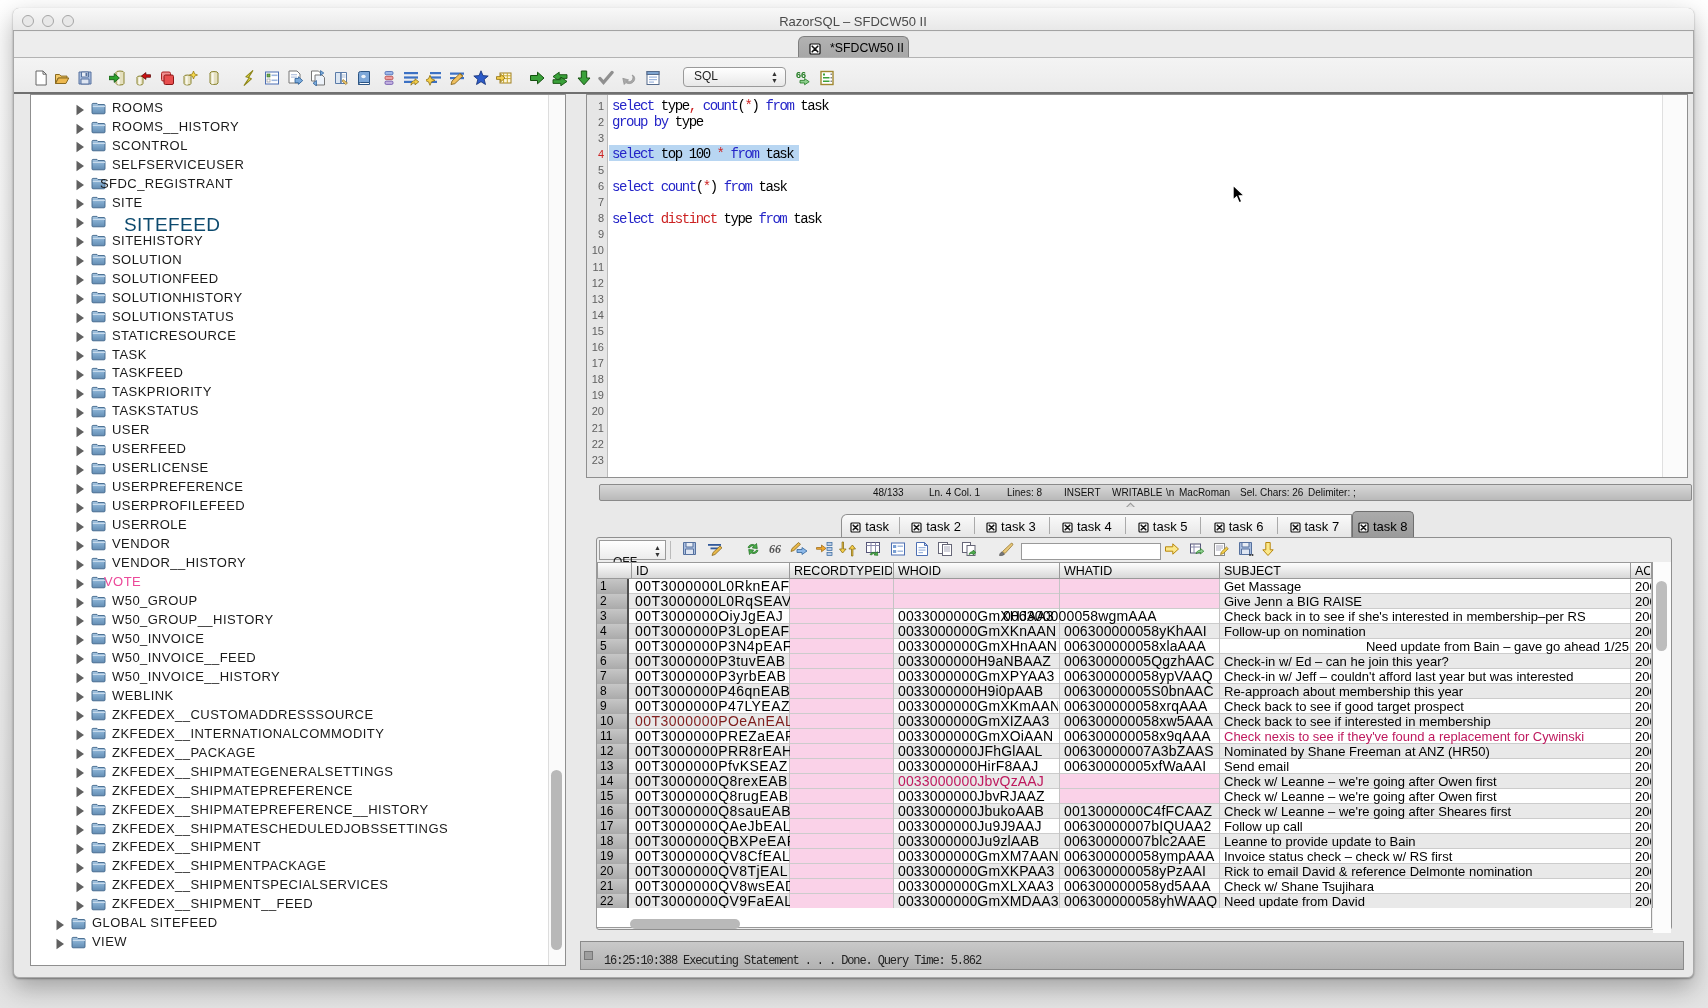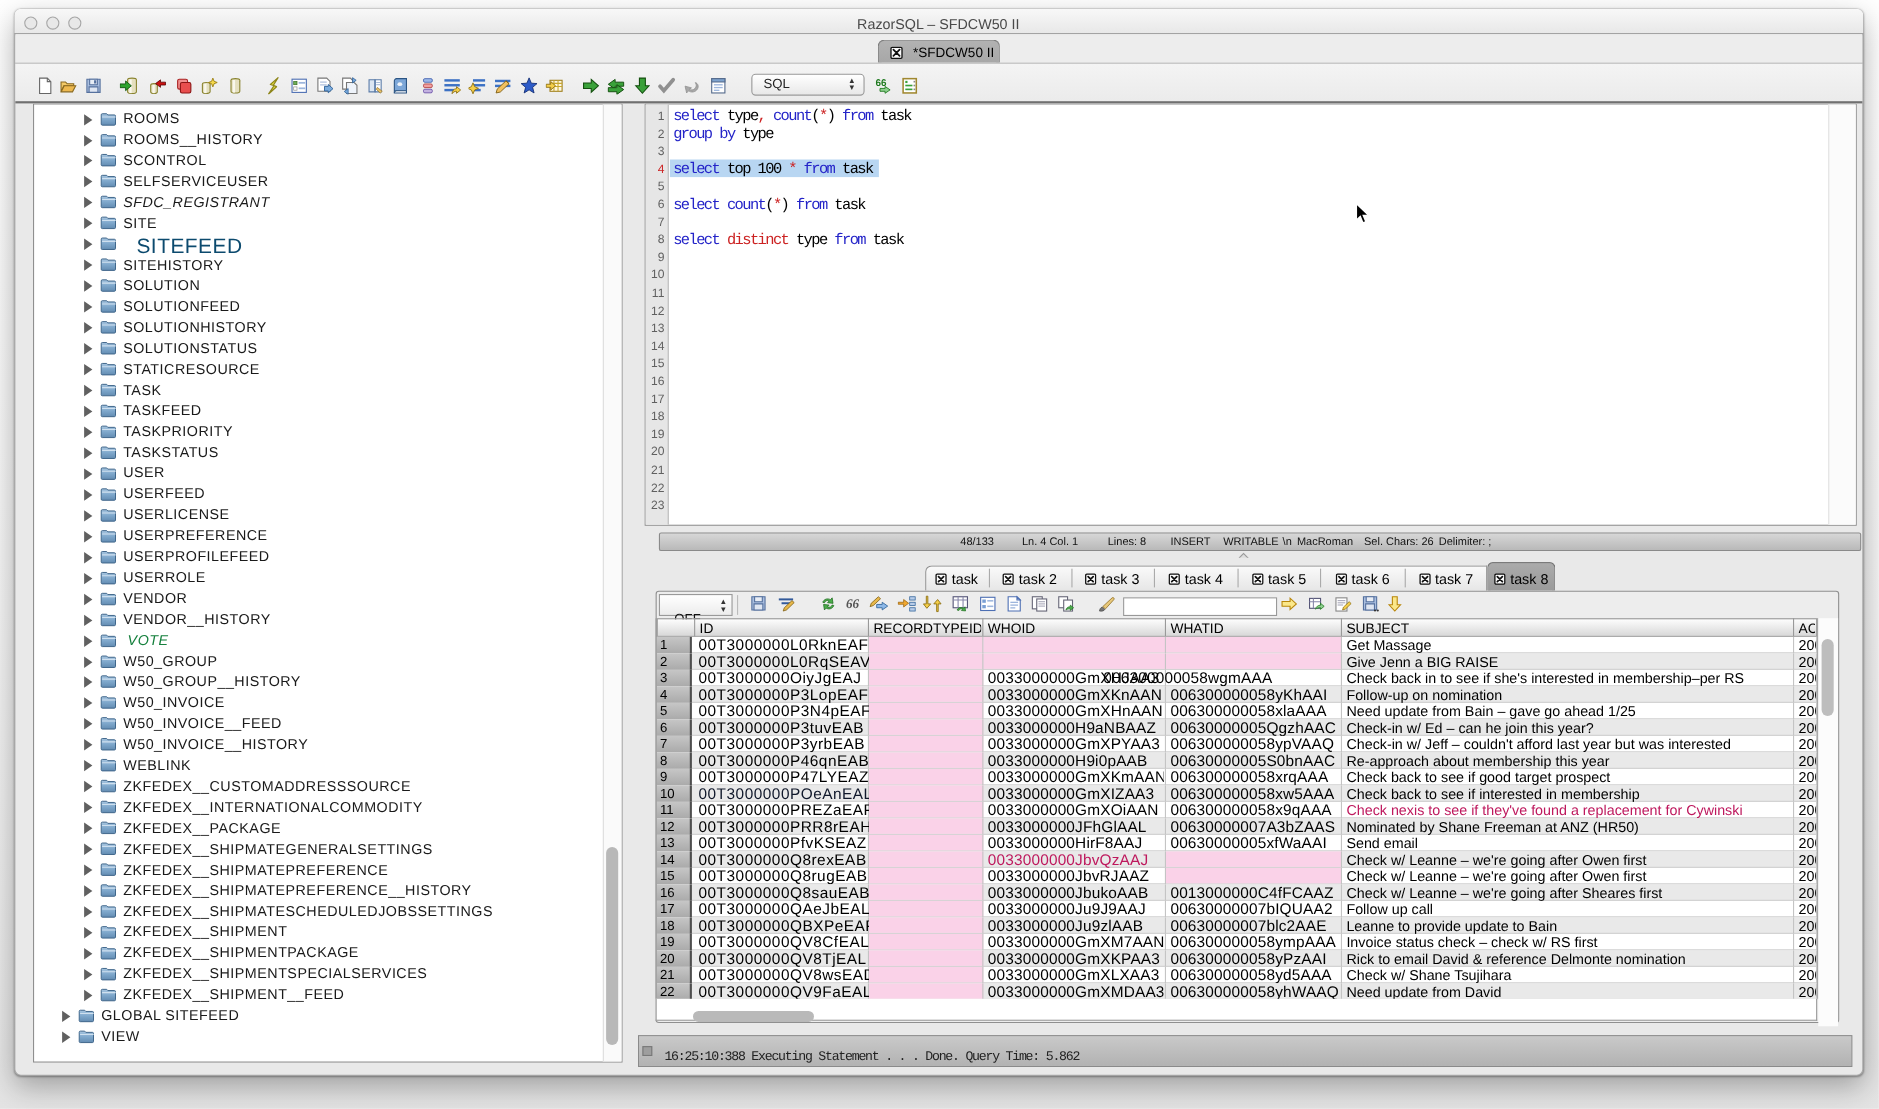--- a/index.html
+++ b/index.html
@@ -238,21 +238,21 @@
       <defs>
         <linearGradient id="fg" x1="0" y1="0" x2="0" y2="1">
           <stop offset="0" stop-color="#a8c6e0"></stop>
           <stop offset="0.5" stop-color="#7fa8cc"></stop>
           <stop offset="1" stop-color="#638cb2"></stop>
         </linearGradient>
       </defs>
       <path d="M1 3.4a1 1 0 0 1 1-1h4l1 1.1h6a1 1 0 0 1 1 1V11.8a1 1 0 0 1-1 1H2a1 1 0 0 1-1-1z" fill="url(#fg)" stroke="#3f658a" stroke-width="0.9"></path>
       <path d="M1.8 5.4h12.4" stroke="#cfe0ef" stroke-width="1"></path>
     </svg></div>
-<div class="abs" style="left:112px;top:175.8px;font-size:13px;letter-spacing:0.45px;color:#1a1a1a;font-style:italic;">SFDC_REGISTRANT</div>
+<div class="abs" style="left:100px;top:175.8px;font-size:13px;letter-spacing:0.45px;color:#1a1a1a;">SFDC_REGISTRANT</div>
 <div class="abs" style="left:75px;top:196.3px;"><svg width="10" height="12" viewBox="0 0 10 12">
       <path d="M1.5 0.8 9 6 1.5 11.2z" fill="#606060"></path>
     </svg></div>
 <div class="abs" style="left:91px;top:195.3px;"><svg width="16" height="14" viewBox="0 0 16 14">
       <defs>
         <linearGradient id="fg" x1="0" y1="0" x2="0" y2="1">
           <stop offset="0" stop-color="#a8c6e0"></stop>
           <stop offset="0.5" stop-color="#7fa8cc"></stop>
           <stop offset="1" stop-color="#638cb2"></stop>
         </linearGradient>
@@ -553,21 +553,21 @@
       <defs>
         <linearGradient id="fg" x1="0" y1="0" x2="0" y2="1">
           <stop offset="0" stop-color="#a8c6e0"></stop>
           <stop offset="0.5" stop-color="#7fa8cc"></stop>
           <stop offset="1" stop-color="#638cb2"></stop>
         </linearGradient>
       </defs>
       <path d="M1 3.4a1 1 0 0 1 1-1h4l1 1.1h6a1 1 0 0 1 1 1V11.8a1 1 0 0 1-1 1H2a1 1 0 0 1-1-1z" fill="url(#fg)" stroke="#3f658a" stroke-width="0.9"></path>
       <path d="M1.8 5.4h12.4" stroke="#cfe0ef" stroke-width="1"></path>
     </svg></div>
-<div class="abs" style="left:116px;top:574.0px;font-size:13px;letter-spacing:0.45px;color:#15803d;font-style:italic;">VOTE</div>
+<div class="abs" style="left:104px;top:574.0px;font-size:13px;letter-spacing:0.45px;color:#ec4899;">VOTE</div>
 <div class="abs" style="left:75px;top:594.5px;"><svg width="10" height="12" viewBox="0 0 10 12">
       <path d="M1.5 0.8 9 6 1.5 11.2z" fill="#606060"></path>
     </svg></div>
 <div class="abs" style="left:91px;top:593.5px;"><svg width="16" height="14" viewBox="0 0 16 14">
       <defs>
         <linearGradient id="fg" x1="0" y1="0" x2="0" y2="1">
           <stop offset="0" stop-color="#a8c6e0"></stop>
           <stop offset="0.5" stop-color="#7fa8cc"></stop>
           <stop offset="1" stop-color="#638cb2"></stop>
         </linearGradient>
@@ -1113,21 +1113,21 @@
 <div class="abs" style="left:790px;top:638.5px;width:104px;height:14.0px;background:#fad2e8;"></div>
 <div class="abs" style="left:789px;top:638.5px;width:1px;height:15.0px;background:#c4c4c4;"></div>
 <div class="abs" style="left:893px;top:638.5px;width:1px;height:15.0px;background:#c4c4c4;"></div>
 <div class="abs" style="left:1059px;top:638.5px;width:1px;height:15.0px;background:#c4c4c4;"></div>
 <div class="abs" style="left:1219px;top:638.5px;width:1px;height:15.0px;background:#c4c4c4;"></div>
 <div class="abs" style="left:1630px;top:638.5px;width:1px;height:15.0px;background:#c4c4c4;"></div>
 <div class="abs" style="left:1651px;top:638.5px;width:1px;height:15.0px;background:#c4c4c4;"></div>
 <div class="abs" style="left:635px;top:638.5px;width:155px;font-size:14px;letter-spacing:0.45px;color:#000;line-height:15.0px;white-space:nowrap;overflow:hidden;">00T3000000P3N4pEAF</div>
 <div class="abs" style="left:898px;top:638.5px;width:160px;font-size:14px;letter-spacing:0.15px;color:#000;line-height:15.0px;white-space:nowrap;overflow:hidden;">0033000000GmXHnAAN</div>
 <div class="abs" style="left:1064px;top:638.5px;width:154px;font-size:14px;letter-spacing:0.15px;color:#000;line-height:15.0px;white-space:nowrap;overflow:hidden;">006300000058xlaAAA</div>
-<div class="abs" style="left:1224px;top:638.5px;width:405px;font-size:13px;color:#000;line-height:15.0px;white-space:nowrap;overflow:hidden;">Need update from Bain – gave go ahead 1/25</div>
+<div class="abs" style="left:1224px;top:638.5px;width:405px;font-size:13px;color:#000;line-height:15.0px;white-space:nowrap;overflow:hidden;text-align:right;">Need update from Bain – gave go ahead 1/25</div>
 <div class="abs" style="left:1635px;top:638.5px;width:16px;font-size:13px;color:#000;line-height:15.0px;overflow:hidden;">200</div>
 <div class="abs" style="left:597px;top:653.5px;width:1055px;height:15.0px;background:#e9e9e9;border-bottom:1px solid #ccc;"></div>
 <div class="abs" style="left:597px;top:653.5px;width:32px;height:15.0px;background:linear-gradient(#c6c6c6,#aaaaaa);border-right:2px solid #4e4e4e;font-size:12px;color:#000;padding-left:3px;line-height:15.0px;">6</div>
 <div class="abs" style="left:790px;top:653.5px;width:104px;height:14.0px;background:#fad2e8;"></div>
 <div class="abs" style="left:789px;top:653.5px;width:1px;height:15.0px;background:#c4c4c4;"></div>
 <div class="abs" style="left:893px;top:653.5px;width:1px;height:15.0px;background:#c4c4c4;"></div>
 <div class="abs" style="left:1059px;top:653.5px;width:1px;height:15.0px;background:#c4c4c4;"></div>
 <div class="abs" style="left:1219px;top:653.5px;width:1px;height:15.0px;background:#c4c4c4;"></div>
 <div class="abs" style="left:1630px;top:653.5px;width:1px;height:15.0px;background:#c4c4c4;"></div>
 <div class="abs" style="left:1651px;top:653.5px;width:1px;height:15.0px;background:#c4c4c4;"></div>
@@ -1180,21 +1180,21 @@
 <div class="abs" style="left:1635px;top:698.5px;width:16px;font-size:13px;color:#000;line-height:15.0px;overflow:hidden;">200</div>
 <div class="abs" style="left:597px;top:713.5px;width:1055px;height:15.0px;background:#e9e9e9;border-bottom:1px solid #ccc;"></div>
 <div class="abs" style="left:597px;top:713.5px;width:32px;height:15.0px;background:linear-gradient(#c6c6c6,#aaaaaa);border-right:2px solid #4e4e4e;font-size:12px;color:#000;padding-left:3px;line-height:15.0px;">10</div>
 <div class="abs" style="left:790px;top:713.5px;width:104px;height:14.0px;background:#fad2e8;"></div>
 <div class="abs" style="left:789px;top:713.5px;width:1px;height:15.0px;background:#c4c4c4;"></div>
 <div class="abs" style="left:893px;top:713.5px;width:1px;height:15.0px;background:#c4c4c4;"></div>
 <div class="abs" style="left:1059px;top:713.5px;width:1px;height:15.0px;background:#c4c4c4;"></div>
 <div class="abs" style="left:1219px;top:713.5px;width:1px;height:15.0px;background:#c4c4c4;"></div>
 <div class="abs" style="left:1630px;top:713.5px;width:1px;height:15.0px;background:#c4c4c4;"></div>
 <div class="abs" style="left:1651px;top:713.5px;width:1px;height:15.0px;background:#c4c4c4;"></div>
-<div class="abs" style="left:635px;top:713.5px;width:155px;font-size:14px;letter-spacing:0.45px;color:#0f172a;line-height:15.0px;white-space:nowrap;overflow:hidden;">00T3000000POeAnEAL</div>
+<div class="abs" style="left:635px;top:713.5px;width:155px;font-size:14px;letter-spacing:0.45px;color:#7f1d1d;line-height:15.0px;white-space:nowrap;overflow:hidden;">00T3000000POeAnEAL</div>
 <div class="abs" style="left:898px;top:713.5px;width:160px;font-size:14px;letter-spacing:0.15px;color:#000;line-height:15.0px;white-space:nowrap;overflow:hidden;">0033000000GmXIZAA3</div>
 <div class="abs" style="left:1064px;top:713.5px;width:154px;font-size:14px;letter-spacing:0.15px;color:#000;line-height:15.0px;white-space:nowrap;overflow:hidden;">006300000058xw5AAA</div>
 <div class="abs" style="left:1224px;top:713.5px;width:405px;font-size:13px;color:#000;line-height:15.0px;white-space:nowrap;overflow:hidden;">Check back to see if interested in membership</div>
 <div class="abs" style="left:1635px;top:713.5px;width:16px;font-size:13px;color:#000;line-height:15.0px;overflow:hidden;">200</div>
 <div class="abs" style="left:597px;top:728.5px;width:1055px;height:15.0px;background:#ffffff;border-bottom:1px solid #ccc;"></div>
 <div class="abs" style="left:597px;top:728.5px;width:32px;height:15.0px;background:linear-gradient(#c6c6c6,#aaaaaa);border-right:2px solid #4e4e4e;font-size:12px;color:#000;padding-left:3px;line-height:15.0px;">11</div>
 <div class="abs" style="left:790px;top:728.5px;width:104px;height:14.0px;background:#fad2e8;"></div>
 <div class="abs" style="left:789px;top:728.5px;width:1px;height:15.0px;background:#c4c4c4;"></div>
 <div class="abs" style="left:893px;top:728.5px;width:1px;height:15.0px;background:#c4c4c4;"></div>
 <div class="abs" style="left:1059px;top:728.5px;width:1px;height:15.0px;background:#c4c4c4;"></div>

